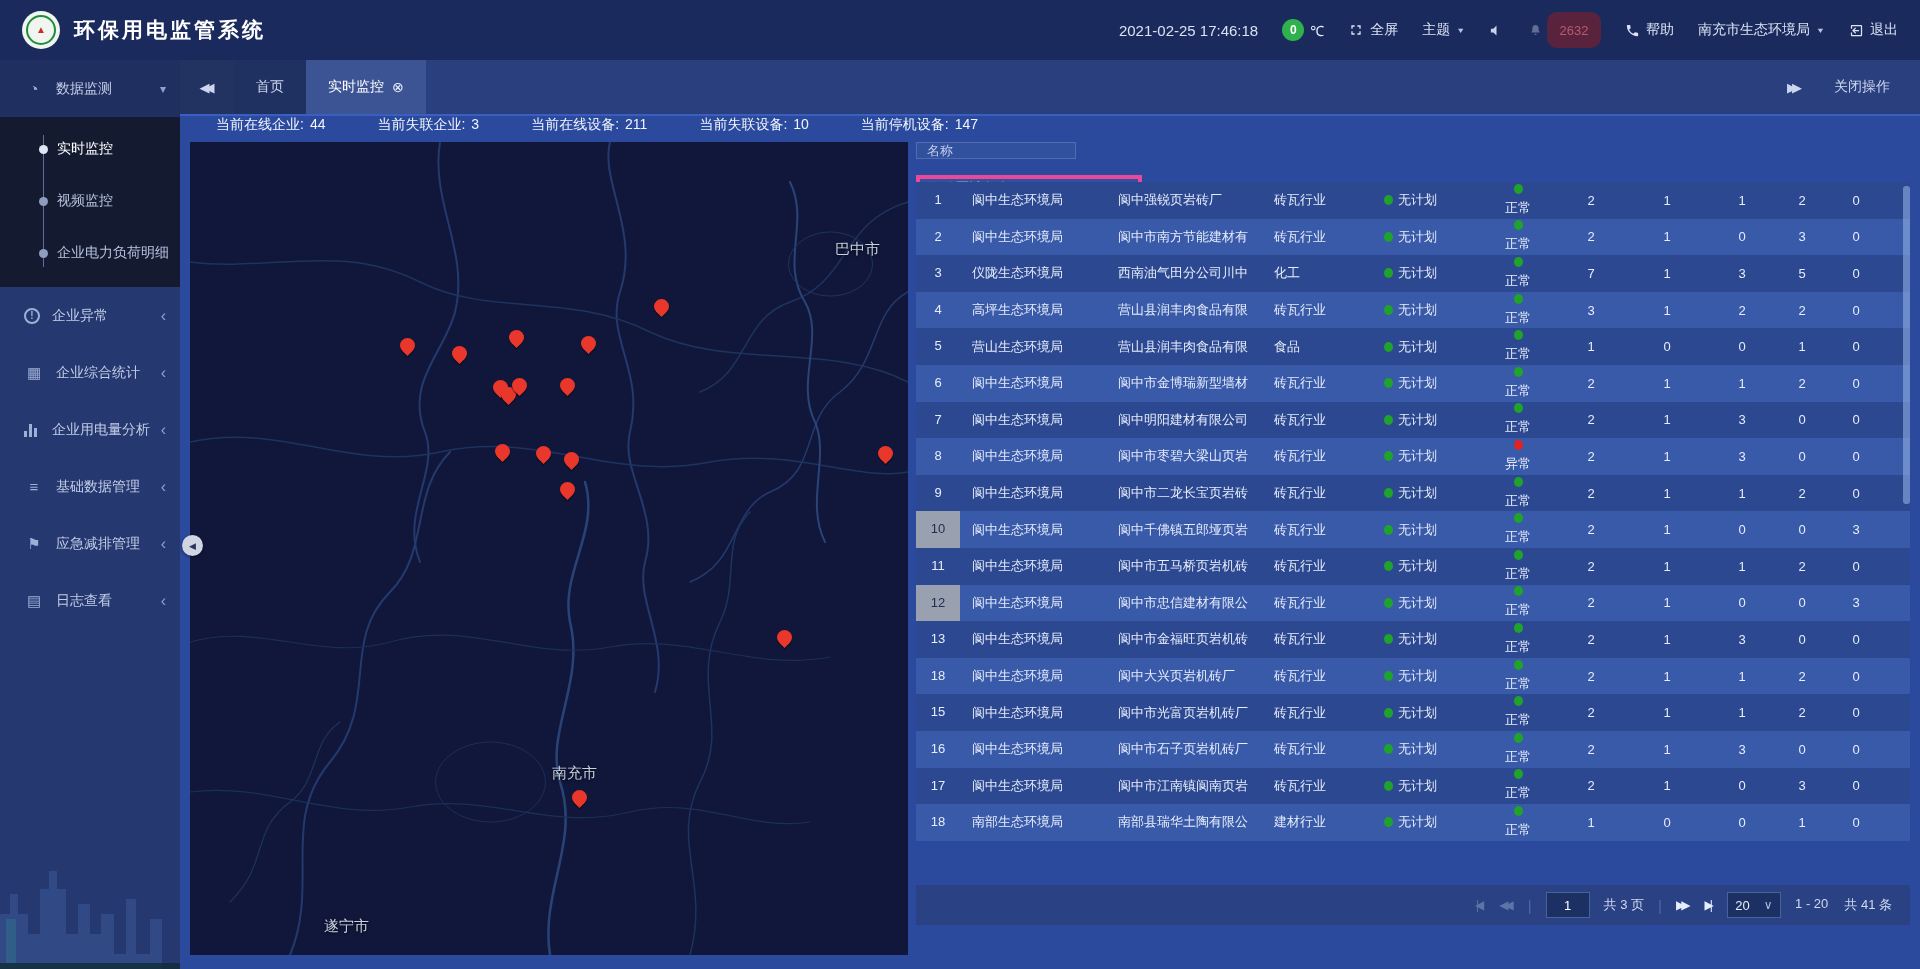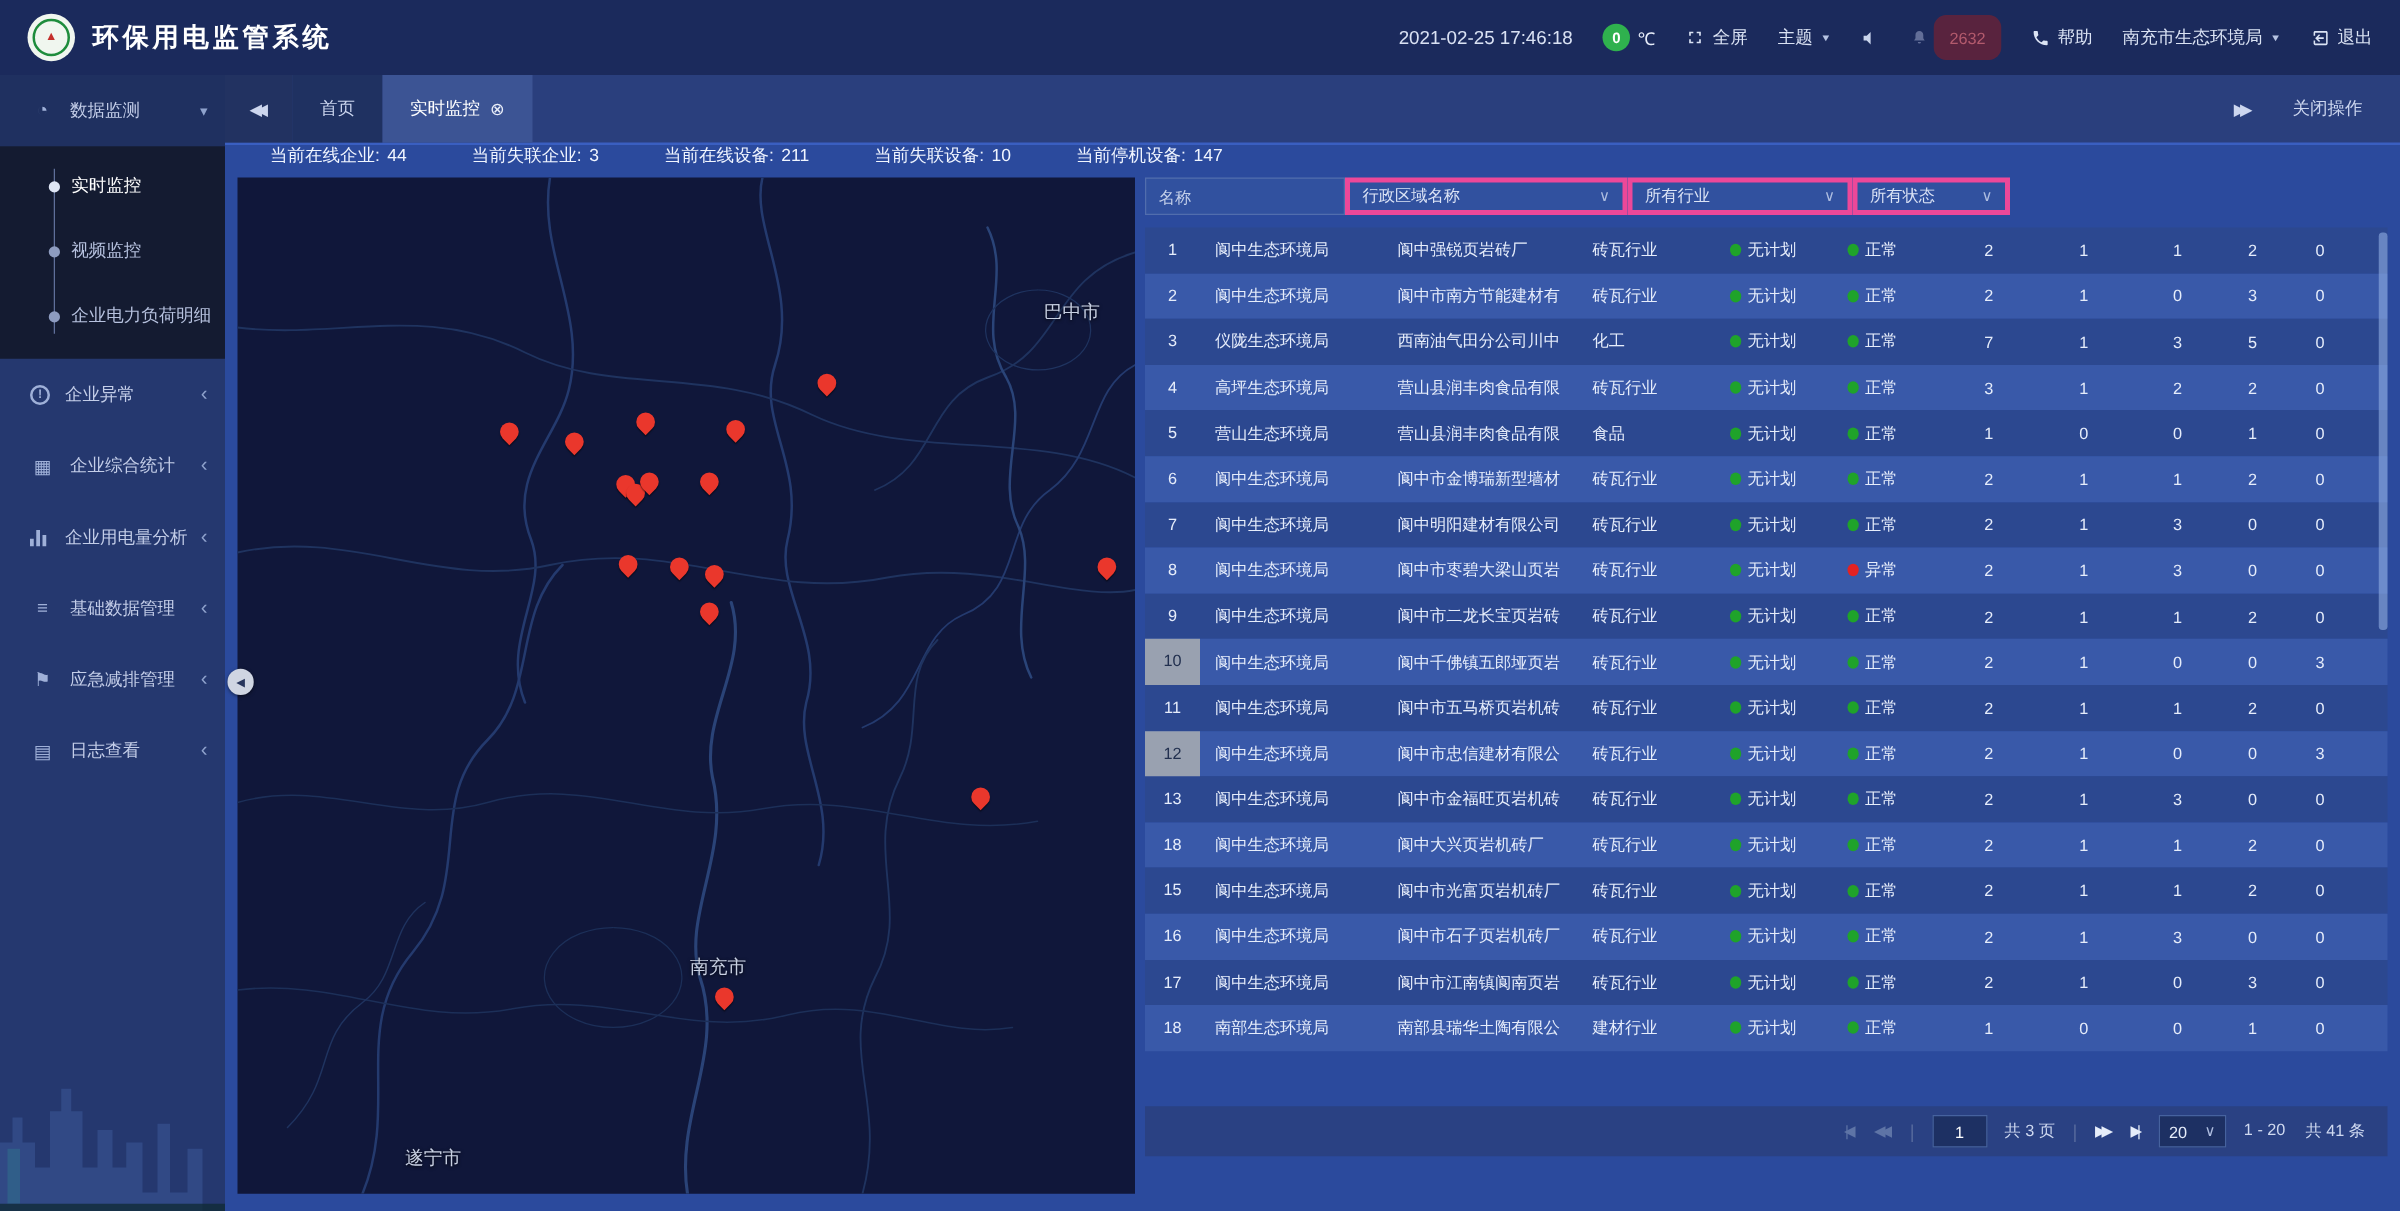--- a/index.html
+++ b/index.html
@@ -70,21 +70,21 @@
   .map svg.roads{position:absolute;left:0;top:0;}
   .city-label{position:absolute;color:#c9d1e3;font-size:15px;text-shadow:0 1px 3px rgba(0,0,0,.85);white-space:nowrap;}
   .pin{position:absolute;width:15px;height:15px;background:#ea372c;border-radius:50% 50% 50% 0;
        transform:rotate(-45deg);box-shadow:-1px 1px 1px rgba(0,0,0,.45);cursor:pointer;}
   .collapse-handle{position:absolute;left:2px;top:419px;width:21px;height:21px;border-radius:50%;background:#cfd5e2;
        color:#27355c;display:flex;align-items:center;justify-content:center;font-size:9px;z-index:6;cursor:pointer;
        box-shadow:0 1px 3px rgba(0,0,0,.5);}
 
   
   .panel{flex:1;position:relative;height:793px;min-width:0;}
-  .filters{display:flex;height:28px;margin-bottom:12px;}
+  .filters{display:flex;gap:16px;height:28px;margin-bottom:12px;flex-direction:column;}
   .f-input{width:160px;height:30px;background:#31519f;border:1px solid #516dad;color:#dbe3f5;padding:0 10px;font-size:13px;font-family:inherit;}
   .f-input::placeholder{color:#c3cfe9;opacity:1;}
   .f-select{display:flex;align-items:center;justify-content:space-between;padding:0 10px;background:#31519f;
             border:4px solid #ec4899;color:#dbe3f5;font-size:13px;height:30px;cursor:pointer;}
   .sel-caret{color:#aebde0;font-size:12px;margin-left:8px;}
 
   .tgrid{display:grid;grid-template-columns:44px 150px 158px 102px 96px 92px 66px 86px 64px 56px 52px 1fr;}
   .tbl-head{grid-template-rows:36px 36px;height:72px;background:#2e55ad;color:#edf2fd;font-size:14px;align-items:center;}
   .h-cell{grid-row:1/3;text-align:center;}
   .h-left12{text-align:left;padding-left:12px;}
@@ -98,21 +98,21 @@
   .t-row{height:36.6px;align-items:center;font-size:13px;color:#e6edfb;cursor:pointer;}
   .t-row.odd{background:#2c4890;}
   .t-row.even{background:#3959a9;}
   .c{overflow:hidden;white-space:nowrap;}
   .c-num{text-align:center;height:100%;line-height:36.6px;}
   .t-row.dim .c-num{background:#99a1b0;color:#22304f;}
   .c-region{padding-left:12px;}
   .c-company{padding-left:8px;}
   .c-industry{padding-left:6px;}
   .c-status{display:flex;align-items:center;gap:5px;padding-left:14px;}
-  .c-status.treat{padding-left:12px;}
+  .c-status.treat{padding-left:12px;flex-direction:column;}
   .dot{width:9px;height:10px;border-radius:50%;display:inline-block;flex-shrink:0;}
   .c-center{text-align:center;}
 
   .pagination{position:absolute;top:743px;left:0;right:0;height:40px;background:#2a4183;display:flex;align-items:center;
               font-size:13px;color:#cfd9f0;z-index:3;}
   .pg-lead{width:560px;flex-shrink:1;}
   .pg-ctrl{display:flex;align-items:center;gap:14px;}
   .pg-ico{letter-spacing:-4px;font-size:12px;padding-right:4px;cursor:pointer;}
   .pg-ico.dim{color:#5e74a6;}
   .pg-ico.lit{color:#e6edfa;}

